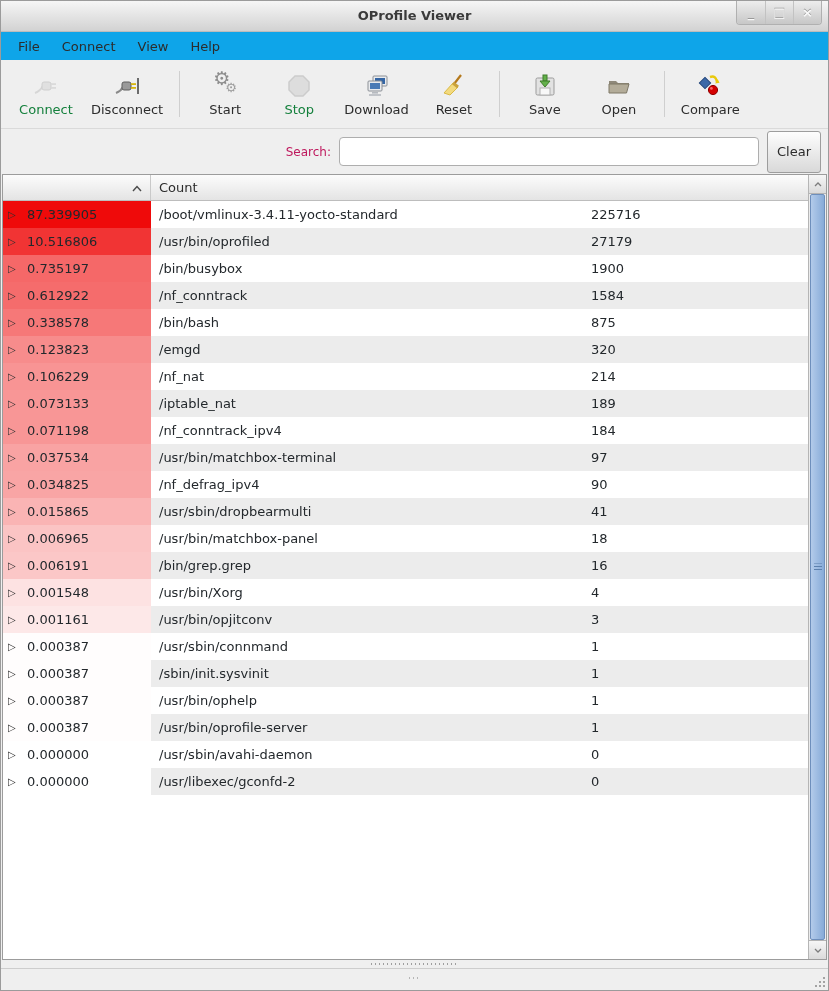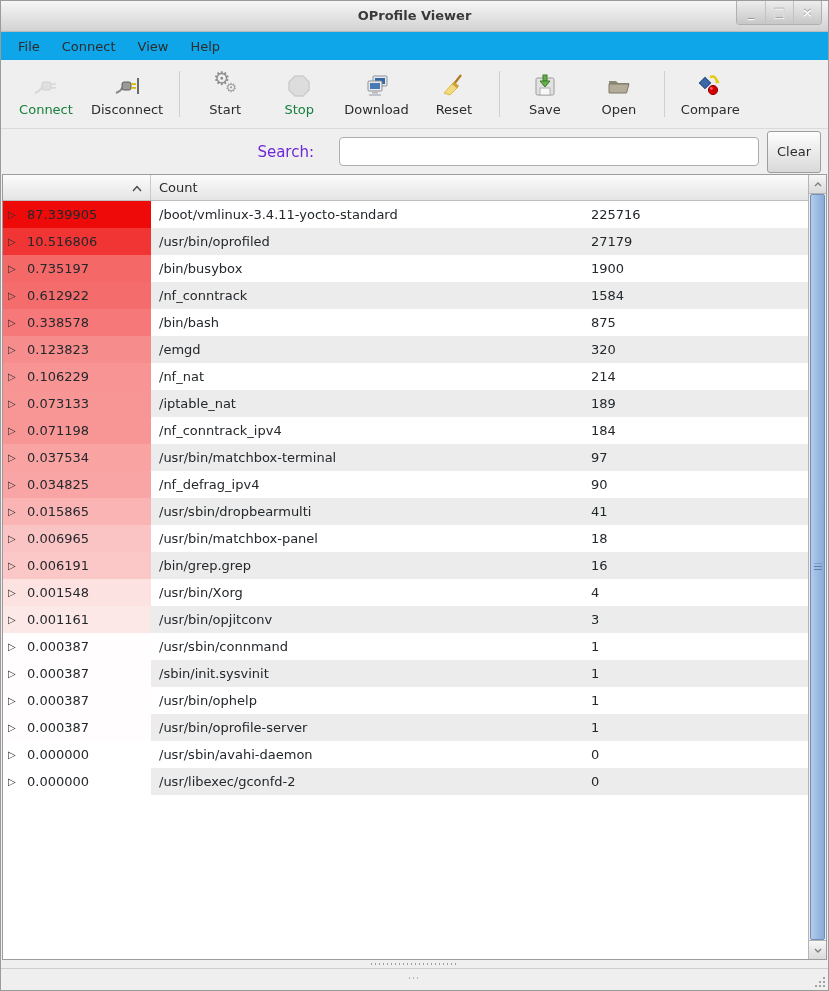--- a/index.html
+++ b/index.html
@@ -34,21 +34,21 @@
   .ticon svg { display:block; }
   .tlabel { font-size:13px; color:#2c2c2c; white-space:nowrap; }
   .tbtn.disabled .tlabel { color:#15803d; }
   .tbtn.disabled .ticon { opacity:.55; filter:grayscale(1); }
   .tsep { width:1px; background:#cfcfcf; height:46px; margin:0 8px; }
   .gearA { position:absolute; left:1px; top:-4px; font-size:19px; color:#8d8d8d; line-height:1; }
   .gearB { position:absolute; left:13px; top:8px; font-size:13px; color:#9e9e9e; line-height:1; }
 
   
   .searchbar { flex:0 0 45px; display:flex; align-items:center; background:#efefef; padding:0 7px; }
-  .search-label { margin-left:auto; font-size:15px; color:#6d28d9; padding-right:25px; }
+  .search-label { margin-left:auto; font-size:12px; color:#be185d; padding-right:8px; }
   .search-input { width:420px; height:29px; border:1px solid #aeaeae; border-radius:4px;
                   background:#fff; font:13px "DejaVu Sans","Liberation Sans",sans-serif; padding:0 8px; outline:none; }
   .clear-btn { margin-left:8px; height:42px; padding:0 9px; font:13px "DejaVu Sans","Liberation Sans",sans-serif;
                color:#2c2c2c; background:linear-gradient(#fdfdfd,#d9d9d9); border:1px solid #9d9d9d;
                border-radius:3px; cursor:default; }
 
   
   .table-wrap { flex:1; margin:0 1px; border:1px solid #9c9c9c; display:flex; min-height:0; background:#fff; }
   .table-main { flex:1; display:flex; flex-direction:column; min-width:0; }
   .thead { flex:0 0 26px; display:flex; background:linear-gradient(#fcfcfc,#e4e4e4);

